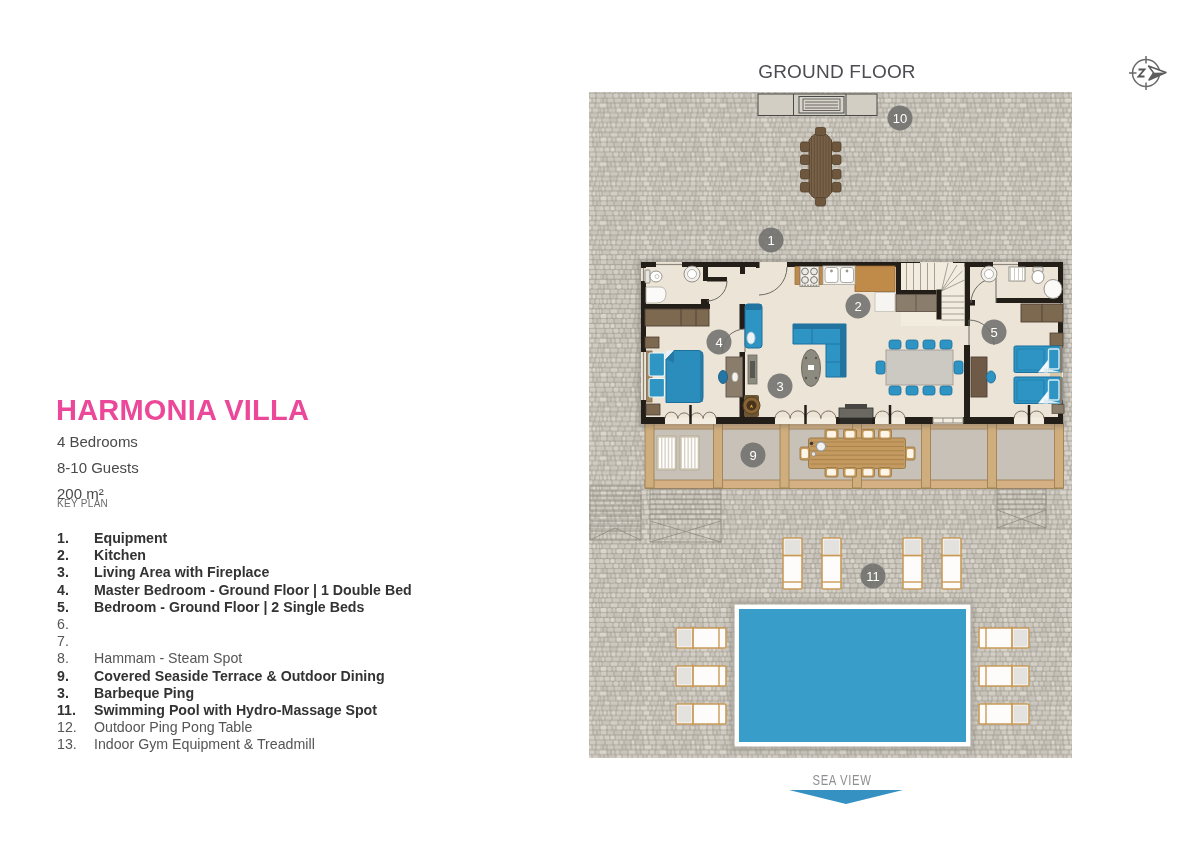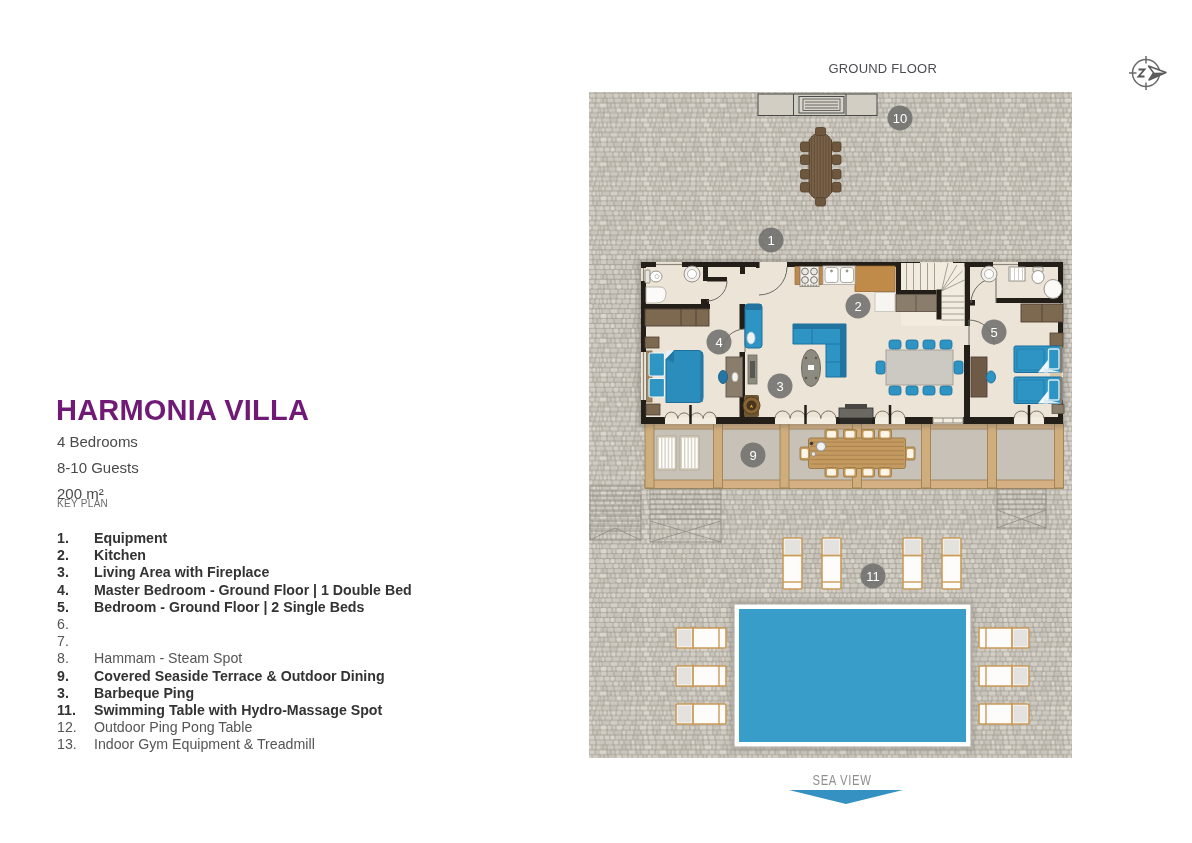--- a/index.html
+++ b/index.html
@@ -6,36 +6,36 @@
 body{width:1192px;height:843px;position:relative;overflow:hidden;font-family:"Liberation Sans",sans-serif;}
 .abs{position:absolute;}
 .keyrow{display:flex;font-size:14.2px;line-height:17.2px;color:#333;}
 .keyrow .num{width:37px;flex:none;}
 .keyrow.b{font-weight:bold;}
 .keyrow.r{color:#555;font-weight:normal;}
 </style>
 </head>
 <body>
 
-<div class="abs" style="left:737px;top:61px;width:200px;text-align:right;font-size:13px;color:#4c4c52;letter-spacing:0.2px;">GROUND FLOOR</div>
+<div class="abs" style="left:737px;top:61px;width:200px;text-align:center;font-size:19px;color:#4c4c52;letter-spacing:0.2px;">GROUND FLOOR</div>
 
 <svg class="abs" style="left:1126px;top:52px" width="44" height="42" viewBox="0 0 44 42">
 <g stroke="#6a6a6a" fill="none" stroke-width="1.5">
 <circle cx="20" cy="21" r="13.5"></circle>
 <line x1="20" y1="4" x2="20" y2="11.5"></line>
 <line x1="20" y1="30.5" x2="20" y2="38"></line>
 <line x1="3" y1="21" x2="10.5" y2="21"></line>
 <line x1="29.5" y1="21" x2="37" y2="21"></line>
 </g>
 <path d="M22.5 14 L40 20.5 L23 28 L27.5 20.8 Z" fill="#fff" stroke="#5d5d5d" stroke-width="1.5" stroke-linejoin="round"></path>
 <path d="M40 20.5 L27.5 20.8 L23 28 Z" fill="#5d5d5d"></path>
 <path d="M12.5 17.5 L18.5 17.5 L12.5 24.5 L18.5 24.5" fill="none" stroke="#555" stroke-width="1.8"></path>
 </svg>
 
-<div class="abs" style="left:56px;top:394px;font-size:29px;font-weight:bold;color:#701a75;letter-spacing:0.2px;">HARMONIA VILLA</div>
+<div class="abs" style="left:56px;top:394px;font-size:29px;font-weight:bold;color:#ec4899;letter-spacing:0.2px;">HARMONIA VILLA</div>
 
 <div class="abs" style="left:57px;top:429px;font-size:15px;line-height:26px;color:#4a4a4a;">4 Bedrooms<br>8-10 Guests<br>200 m²</div>
 
 <div class="abs" style="left:57px;top:498px;font-size:10px;color:#6b6b6b;letter-spacing:0.3px;">KEY PLAN</div>
 
 <div class="abs" style="left:57px;top:530px;width:540px;">
 <div class="keyrow b">
       <span class="num">1.</span>
       <span>Equipment</span>
     </div>
@@ -68,21 +68,21 @@
 <div class="keyrow b">
       <span class="num">9.</span>
       <span>Covered Seaside Terrace &amp; Outdoor Dining</span>
     </div>
 <div class="keyrow b">
       <span class="num">3.</span>
       <span>Barbeque Ping</span>
     </div>
 <div class="keyrow b">
       <span class="num">11.</span>
-      <span>Swimming Table with Hydro-Massage Spot</span>
+      <span>Swimming Pool with Hydro-Massage Spot</span>
     </div>
 <div class="keyrow r">
       <span class="num">12.</span>
       <span>Outdoor Ping Pong Table</span>
     </div>
 <div class="keyrow r">
       <span class="num">13.</span>
       <span>Indoor Gym Equipment &amp; Treadmill</span>
     </div>
 </div>

